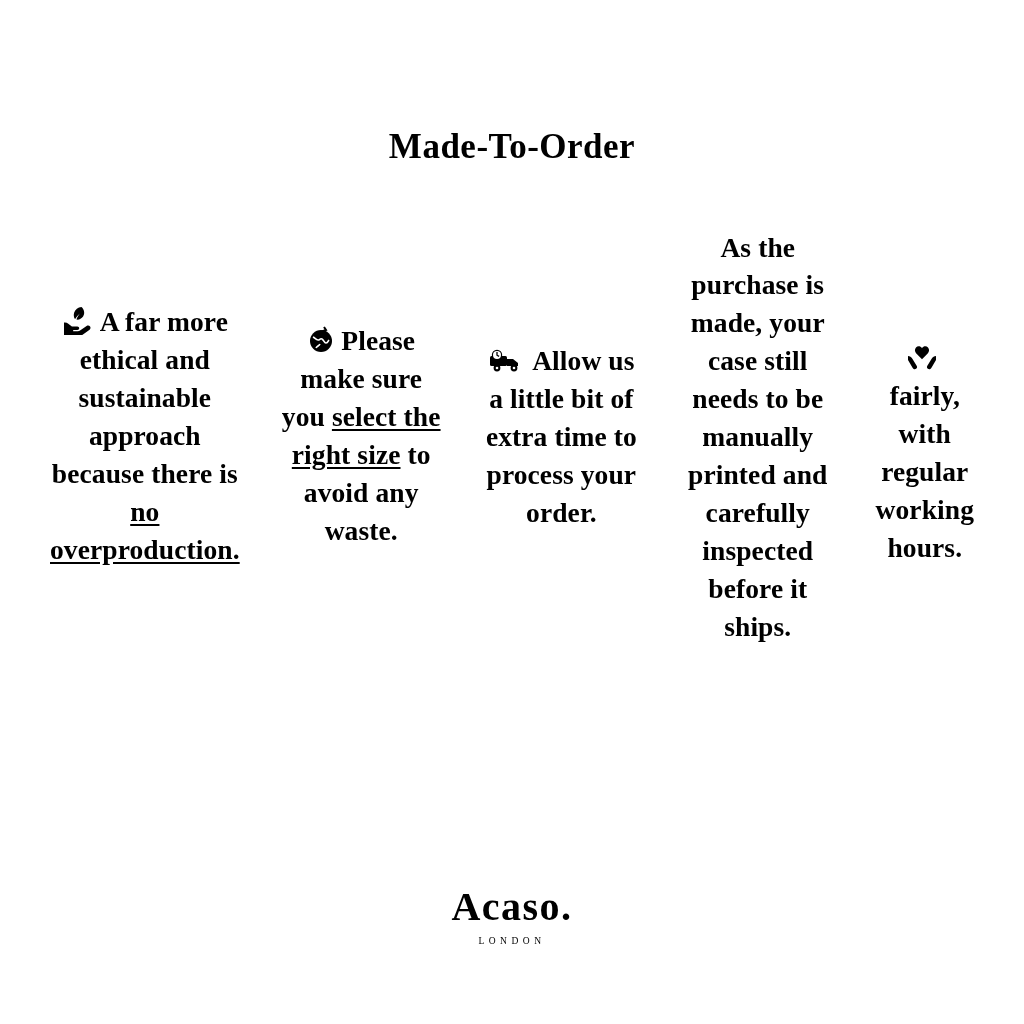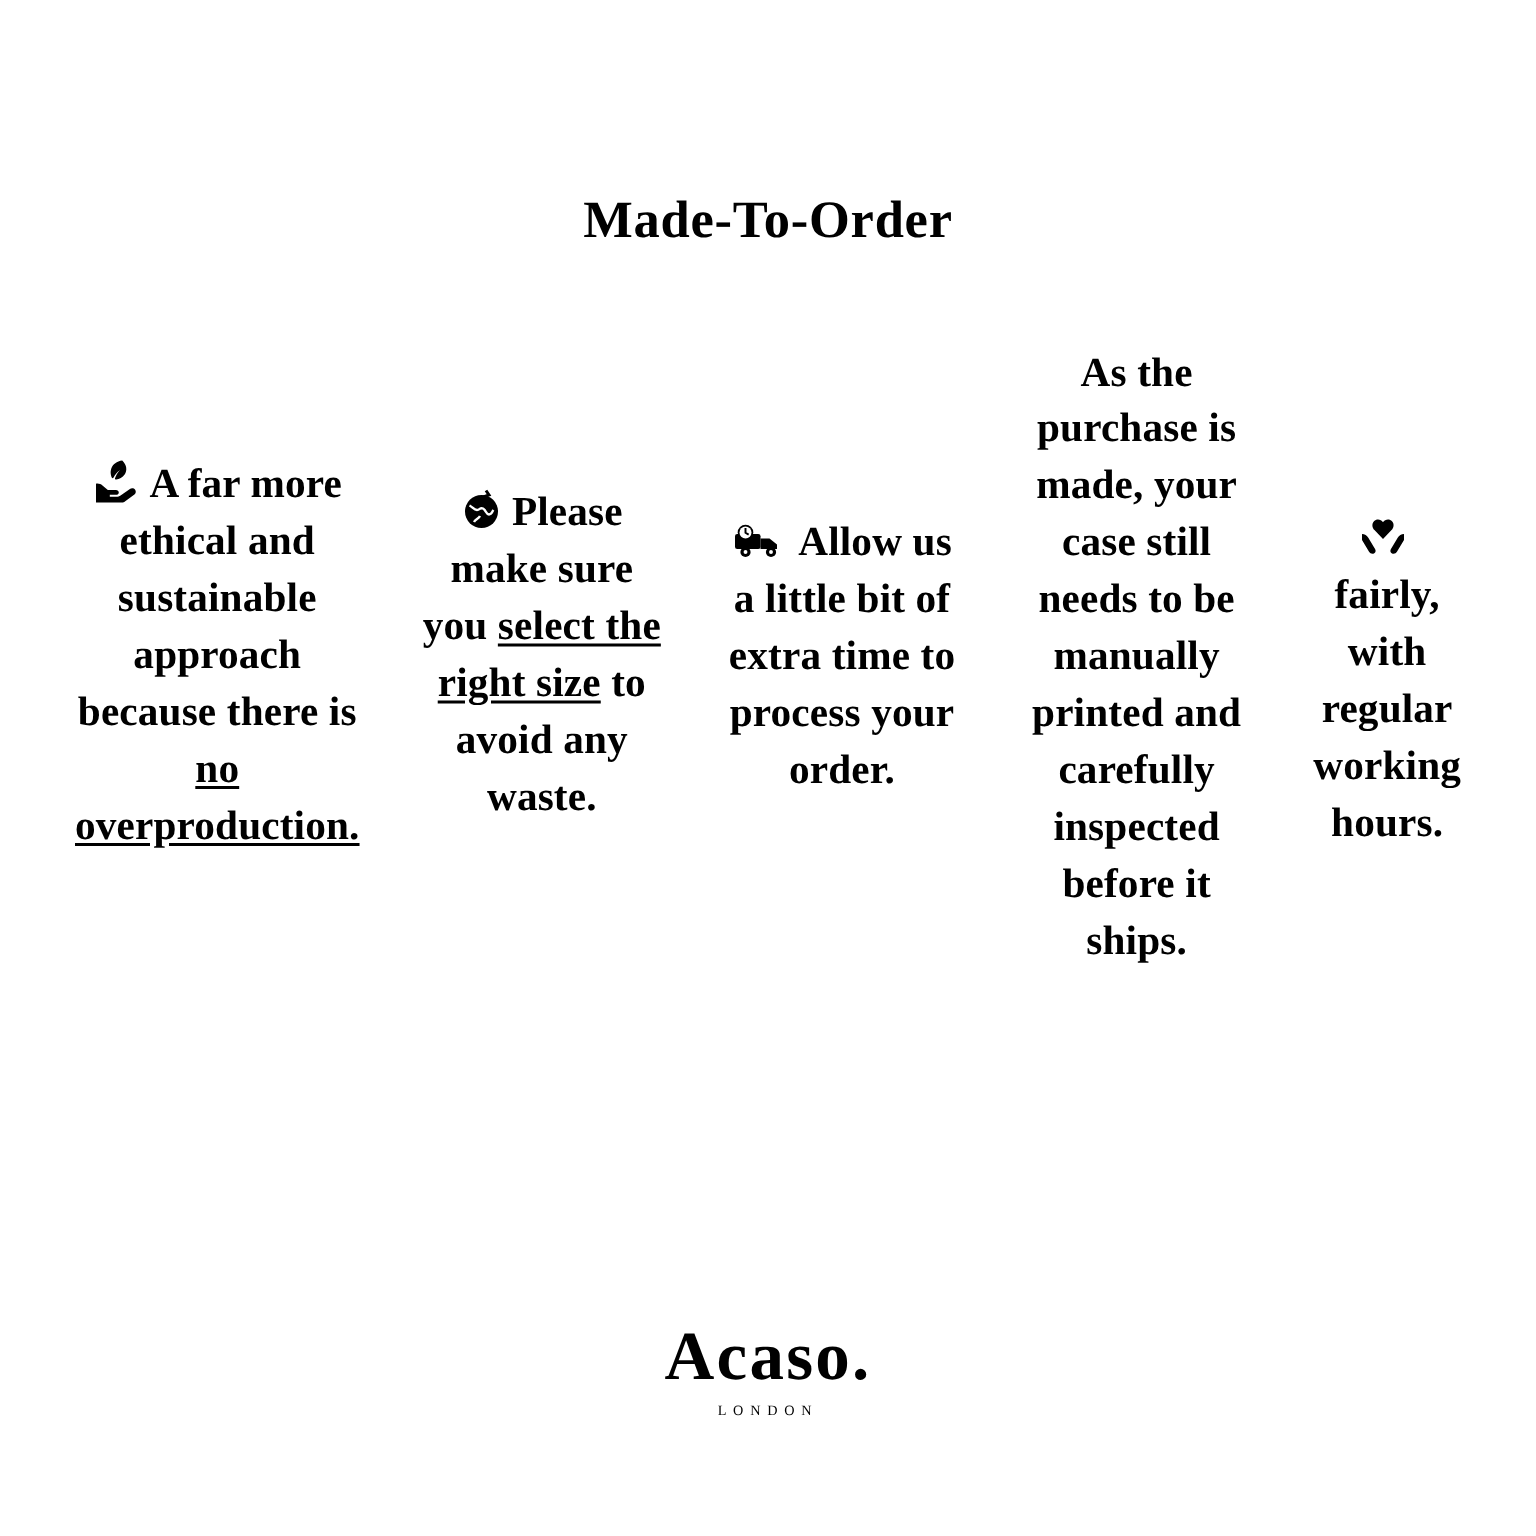--- a/index.html
+++ b/index.html
@@ -77,21 +77,21 @@
   
   .logo-wrap {
     position: absolute;
     left: 0;
     right: 0;
     bottom: 78px;
     text-align: center;
   }
   .logo {
     font-family: "Liberation Serif", "DejaVu Serif", serif;
-    font-size: 46px;
+    font-size: 40px;
     font-weight: bold;
     letter-spacing: 1.5px;
     line-height: 1;
   }
   .logo-sub {
     margin-top: 9px;
     font-family: Liberation Serif, serif;
     font-size: 9.5px;
     letter-spacing: 4.5px;
     font-weight: normal;

